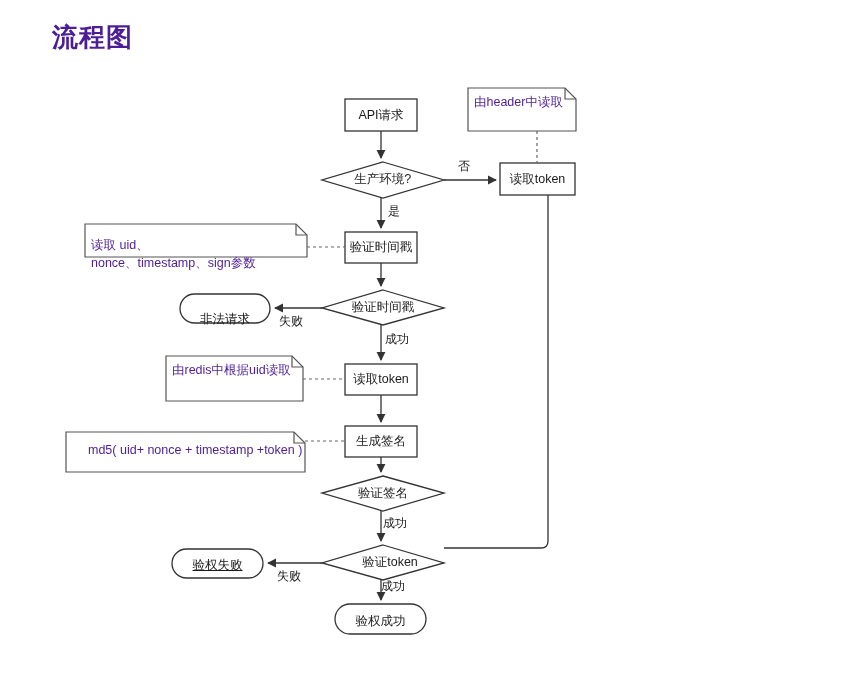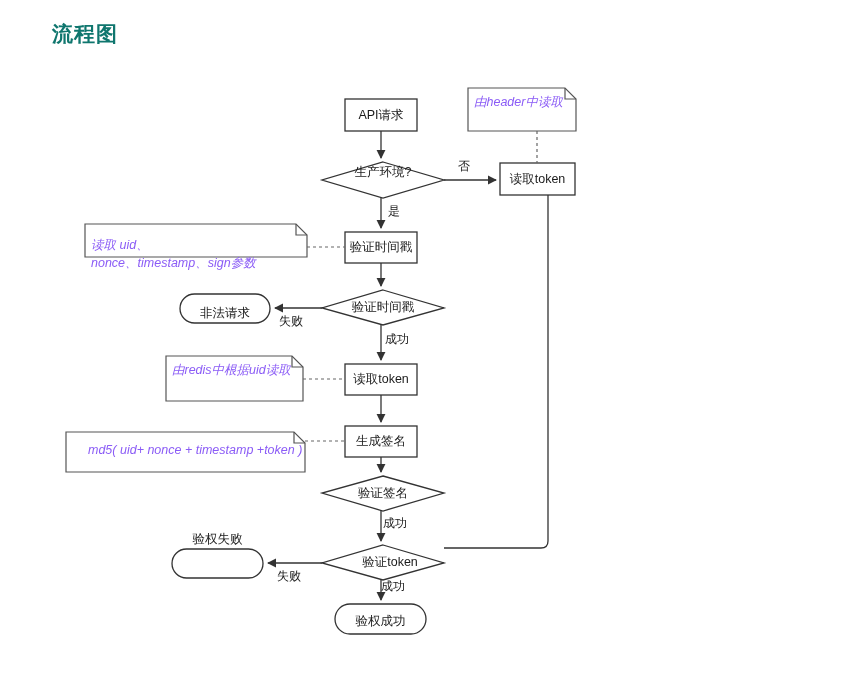--- a/index.html
+++ b/index.html
@@ -12,24 +12,24 @@
     height: 679px;
     position: relative;
     font-family: "Liberation Sans", "DejaVu Sans", sans-serif;
     color: #1a1a1a;
     overflow: hidden;
   }
   #page-title {
     position: absolute;
     left: 52px;
     top: 20px;
-    font-size: 21px;
+    font-size: 26px;
     font-weight: bold;
     letter-spacing: 1px;
-    color: #0f766e;
+    color: #4c1d95;
   }
   #flow-canvas {
     position: absolute;
     left: 0;
     top: 0;
     width: 865px;
     height: 679px;
   }
   .node-label {
     position: absolute;
@@ -40,26 +40,25 @@
     font-size: 12.5px;
     color: #1a1a1a;
     line-height: 1.35;
     pointer-events: none;
     white-space: nowrap;
     border-radius: 13px;
   }
   .note-label {
     position: absolute;
     font-size: 12.5px;
-    color: #8b5cf6;
+    color: #4c1d95;
     line-height: 1.45;
     text-align: left;
     white-space: pre-line;
     pointer-events: none;
-    font-style: italic;
   }
   .edge-label {
     position: absolute;
     font-size: 12px;
     color: #1a1a1a;
     pointer-events: none;
     white-space: nowrap;
   }
 </style>
 </head>
@@ -133,30 +132,30 @@
 
   <g id="note-connectors" stroke="#666666" stroke-width="1.2" fill="none" stroke-dasharray="3 3">
     <path d="M 537 131 L 537 163"></path>
     <path d="M 307 247 L 345 247"></path>
     <path d="M 303 379 L 345 379"></path>
     <path d="M 305 441 L 345 441"></path>
   </g>
 </svg>
 
 <div class="node-label" style="left:345px; top:99px; width:72px; height:32px;">API请求</div>
-<div class="node-label" style="left:322px; top:154px; width:122px; height:36px;">生产环境?</div>
+<div class="node-label" style="left:322px; top:162px; width:122px; height:36px;font-family:Liberation Mono, monospace;">生产环境?</div>
 <div class="node-label" style="left:500px; top:163px; width:75px; height:32px;">读取token</div>
 <div class="node-label" style="left:345px; top:232px; width:72px; height:31px;">验证时间戳</div>
 <div class="node-label" style="left:322px; top:290px; width:122px; height:35px;">验证时间戳</div>
-<div class="node-label" style="left:180px; top:294px; width:90px; height:39px;">非法请求</div>
+<div class="node-label" style="left:180px; top:300px; width:90px; height:39px;">非法请求</div>
 <div class="node-label" style="left:345px; top:364px; width:72px; height:31px;">读取token</div>
 <div class="node-label" style="left:345px; top:426px; width:72px; height:31px;">生成签名</div>
 <div class="node-label" style="left:322px; top:476px; width:122px; height:35px;">验证签名</div>
 <div class="node-label" style="left:329px; top:545px; width:122px; height:35px;">验证token</div>
-<div class="node-label" style="left:172px; top:523px; width:91px; height:33px;">验权失败</div>
+<div class="node-label" style="left:172px; top:549px; width:91px; height:33px;text-decoration:underline;">验权失败</div>
 <div class="node-label" style="left:335px; top:604px; width:91px; height:34px;">验权成功</div>
 
 <div class="note-label" style="left:474px; top:93px; width:100px;">由header中读取</div>
 <div class="note-label" style="left:91px; top:227px; width:214px;margin-top:9px;">读取 uid、
 nonce、timestamp、sign参数</div>
 <div class="note-label" style="left:172px; top:361px; width:130px;">由redis中根据uid读取</div>
 <div class="note-label" style="left:72px; top:441px; width:230px;margin-left:16px;">md5( uid+ nonce + timestamp +token )</div>
 
 <div class="edge-label" style="left:458px; top:158px;">否</div>
 <div class="edge-label" style="left:388px; top:203px;">是</div>

